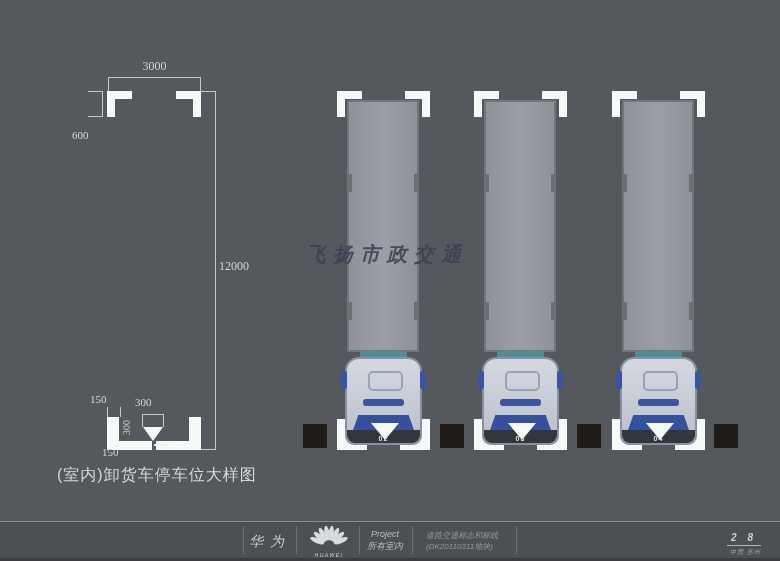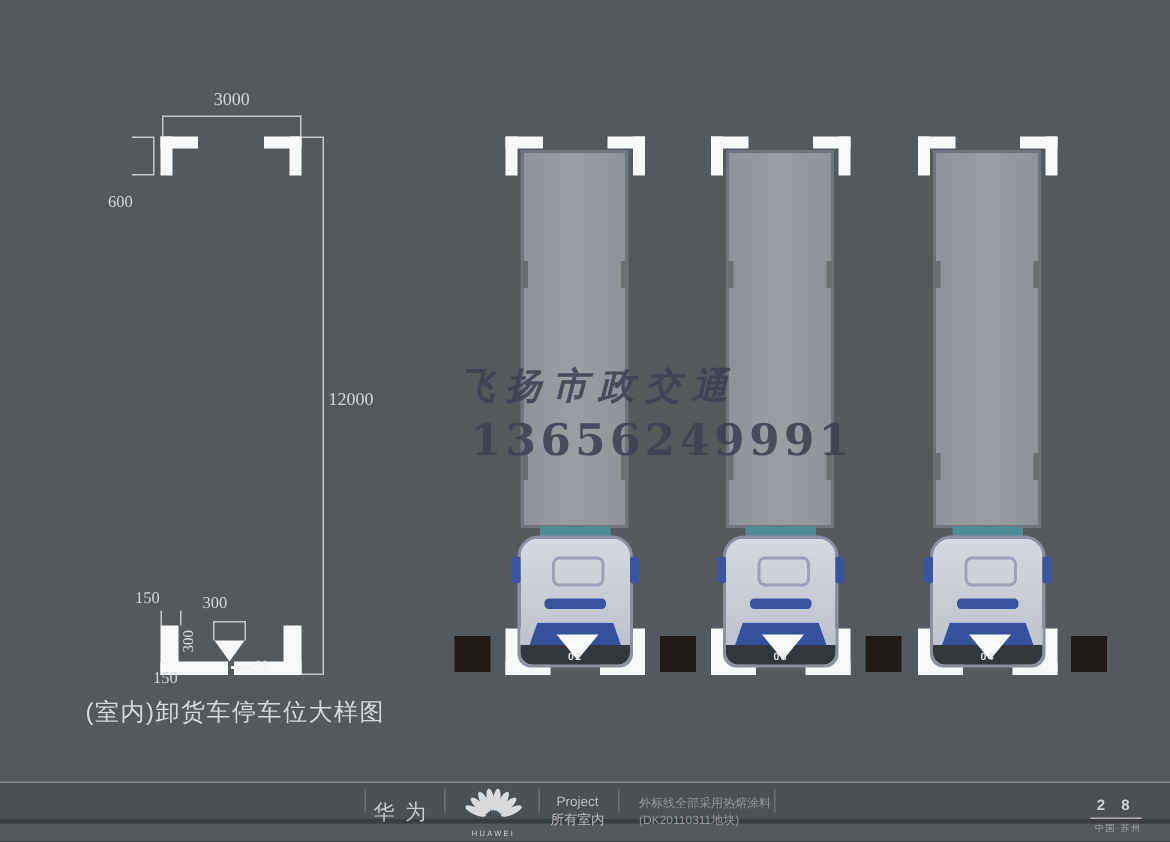--- a/index.html
+++ b/index.html
@@ -20,21 +20,21 @@
   .bk-tl{border-top:8px solid var(--marking-white,#f7f8f8);border-left:8px solid var(--marking-white,#f7f8f8);}
   .bk-tr{border-top:8px solid var(--marking-white,#f7f8f8);border-right:8px solid var(--marking-white,#f7f8f8);}
   .bk-bl{border-bottom:9px solid var(--marking-white,#f7f8f8);border-left:12px solid var(--marking-white,#f7f8f8);}
   .bk-br{border-bottom:9px solid var(--marking-white,#f7f8f8);border-right:12px solid var(--marking-white,#f7f8f8);}
   .tri-down{position:absolute;width:0;height:0;border-left:10px solid transparent;
         border-right:10px solid transparent;border-top:14px solid var(--marking-white,#f7f8f8);}
   .caption{position:absolute;left:57px;top:432px;font-size:16px;color:#d6d8d9;letter-spacing:1px;}
   
   .wm{position:absolute;color:var(--watermark,#3d4152);opacity:.88;font-family:"DejaVu Serif","Liberation Serif",serif;
       font-style:italic;font-weight:bold;z-index:30;pointer-events:none;}
-  .wm1{left:306px;top:208px;font-size:24px;letter-spacing:7px;}
+  .wm1{left:306px;top:208px;font-size:20px;letter-spacing:7px;}
   .wm2{left:314px;top:243px;font-size:29px;letter-spacing:3px;font-style:normal;}
   
   .stall{position:absolute;top:58px;width:93px;height:359px;}
   .stall .bk-tl{left:0;top:0;width:25px;height:26px;}
   .stall .bk-tr{right:0;top:0;width:25px;height:26px;}
   .stall .bk-bl{left:0;bottom:0;width:30px;height:31px;}
   .stall .bk-br{right:0;bottom:0;width:30px;height:31px;}
   .trailer{position:absolute;left:10px;top:9px;width:72px;height:252px;box-sizing:border-box;
       background:linear-gradient(90deg,#8f9298,#9b9ea4 50%,#8f9298);border:2px solid #71747a;z-index:5;}
   .notch{position:absolute;width:4px;height:18px;background:#6b6e73;}
@@ -46,22 +46,22 @@
   .roof-stripe{position:absolute;left:16px;top:40px;width:41px;height:7px;background:var(--accent-blue,#3a549f);border-radius:3px;}
   .windshield{position:absolute;left:5px;right:5px;top:56px;height:18px;background:#35519e;
       clip-path:polygon(10% 0,90% 0,100% 100%,0 100%);}
   .headlight{position:absolute;top:74px;width:11px;height:6px;background:var(--headlight,#bf7b3c);border-radius:2px;}
   .bumper{position:absolute;left:0;right:0;bottom:0;height:13px;background:#33363a;border-radius:0 0 8px 8px;}
   .cab .tri-down{left:24px;top:64px;border-left-width:14px;border-right-width:14px;border-top-width:17px;}
   .stall-num{position:absolute;left:0;right:0;bottom:1px;text-align:center;font-size:7px;font-weight:bold;
       color:#e2e3e5;letter-spacing:1px;z-index:11;}
   .block{position:absolute;top:391px;width:24px;height:24px;background:var(--black-block,#201b17);}
   
-  .page-footer{position:absolute;top:521px;left:0;right:0;height:28px;background:#4c4f53;
-      border-top:1px solid #898c8e;box-sizing:border-box;border-bottom:3px solid #3b3d40;}
+  .page-footer{position:absolute;top:521px;left:0;right:0;height:40px;background:#4c4f53;
+      border-top:1px solid #898c8e;box-sizing:border-box;border-bottom:3px solid #3b3d40;font-style:italic;}
   .fdiv{position:absolute;top:4px;bottom:4px;width:1px;background:#6e7174;}
   .brand{position:absolute;left:244px;top:11px;width:52px;text-align:center;font-size:14px;
       letter-spacing:7px;color:#c6c8ca;}
   .logo-wrap{position:absolute;left:301px;top:3px;width:56px;text-align:center;}
   .logo-word{font-size:5px;letter-spacing:1.5px;color:#cfd1d2;margin-top:0;}
   .proj-label{position:absolute;left:367px;top:6px;font-size:9px;line-height:12px;color:#bcbec0;text-align:center;}
   .proj-name{position:absolute;left:426px;top:8px;font-size:8px;line-height:11px;color:#97999c;}
   .company{position:absolute;left:534px;top:13px;font-size:12px;font-weight:bold;letter-spacing:2.5px;color:#cfd0d2;}
   .pageno{position:absolute;left:711px;top:5px;width:50px;text-align:right;}
   .pageno .num{display:inline-block;font-size:10px;font-weight:bold;letter-spacing:4px;color:#cfd0d2;
@@ -110,21 +110,20 @@
     <div class="dimtext v-rot" style="left:112px;top:389px;width:28px;height:11px;font-size:10px;">300</div>
 
     <div class="dimline" style="left:154px;top:411px;width:14px;height:2px;background:#f2f3f4;"></div>
     <div style="position:absolute;left:170px;top:406px;font-size:8px;font-weight:normal;color:#f2f3f4;">01</div>
 
     <div class="dimtext" style="left:102px;top:413px;font-size:11px;">150</div>
 
     <div class="caption">(室内)卸货车停车位大样图</div>
 
     <div class="wm wm1">飞扬市政交通</div>
-    <div class="wm wm2">13656249991</div>
 
     <div class="stall" style="left:337px;">
       <div class="bracket bk-tl"></div>
       <div class="bracket bk-tr"></div>
       <div class="bracket bk-bl"></div>
       <div class="bracket bk-br"></div>
       <div class="trailer">
         <div class="notch" style="left:-1px;top:72px;"></div>
         <div class="notch" style="right:-1px;top:72px;"></div>
         <div class="notch" style="left:-1px;top:200px;"></div>
@@ -227,21 +226,21 @@
       </svg>
       <div class="logo-word">HUAWEI</div>
     </div>
 
     <div class="proj-label">
       <div>Project</div>
       <div>所有室内</div>
     </div>
 
     <div class="proj-name">
-      <div>外标线全部采用热熔涂料</div>
+      <div>道路交通标志和标线</div>
       <div>(DK20110311地块)</div>
     </div>
 
 
     <div class="pageno">
       <div class="num">2 8</div>
       <div class="loc">中国·苏州</div>
     </div>
   </div>
 

